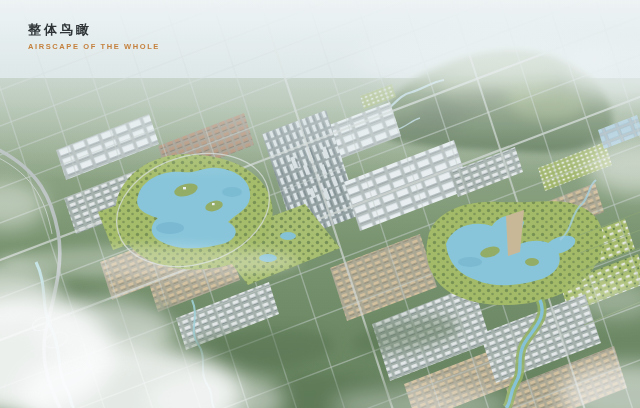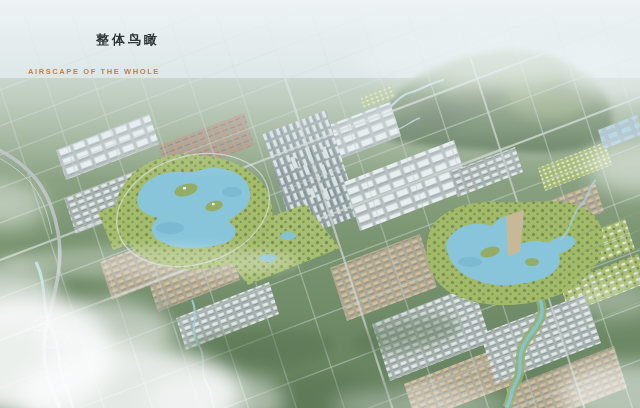--- a/index.html
+++ b/index.html
@@ -2,28 +2,28 @@
 <html><head>
 <meta charset="utf-8">
 <style>
   html,body{margin:0;padding:0;background:#222;}
   .canvas{
     position:relative;width:640px;height:408px;overflow:hidden;
     background:#cfdde0;
     font-family:"Liberation Sans",sans-serif;
   }
   .canvas svg{position:absolute;left:0;top:0;display:block;}
-  .title-block{position:absolute;left:28px;top:31px;z-index:10;text-align:right;}
+  .title-block{position:absolute;left:28px;top:21px;z-index:10;}
   .title-cn{
     font-family:"DejaVu Sans",sans-serif;font-weight:bold;font-size:13px;
     color:#2f3537;letter-spacing:3px;
   }
   .title-en{
     font-family:"Liberation Sans",sans-serif;font-size:7.5px;
-    color:#c4813e;letter-spacing:1.6px;margin-top:18px;font-weight:bold;
+    color:#c4813e;letter-spacing:1.6px;margin-top:3px;font-weight:bold;
   }
 </style>
 </head>
 <body>
 
 <div class="canvas">
 <svg width="640" height="408" viewBox="0 0 640 408">
   <defs>
     <linearGradient id="gGround" x1="0" y1="0" x2="0" y2="1">
       <stop offset="0" stop-color="#b9c7ba"></stop>

